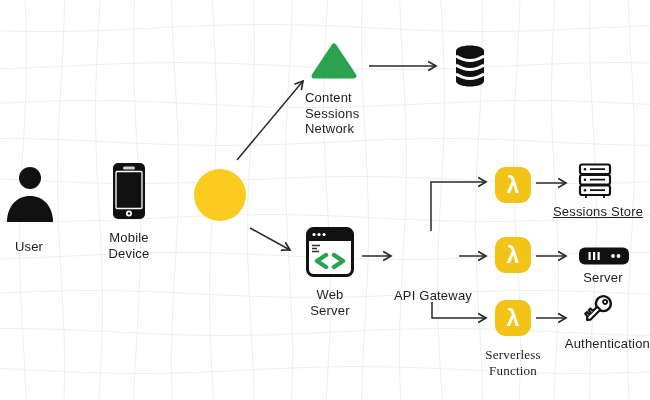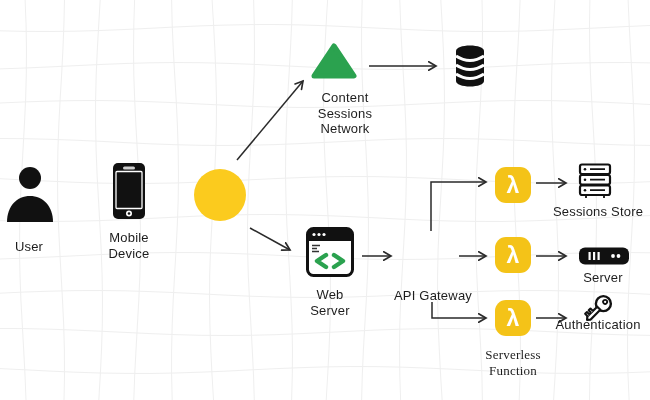--- a/index.html
+++ b/index.html
@@ -2,21 +2,21 @@
 <html style="--accent-yellow: #FBCB1E; --lambda-yellow: #F4C318; --accent-green: #2BA24F; --line: #2a2a2a; --grid: #efefef;"><head>
 <meta charset="utf-8">
 <style>
   html,body{margin:0;padding:0;background:#fff;}
   #stage{position:relative;width:650px;height:400px;background:#fff;overflow:hidden;
          font-family:"Liberation Sans",sans-serif;color:#1d1d1d;}
   #gridsvg,#edgesvg{position:absolute;left:0;top:0;width:650px;height:400px;}
   .node{position:absolute;}
   .lbl{position:absolute;font-size:13px;line-height:15.5px;letter-spacing:.2px;
        text-align:center;color:#1d1d1d;white-space:nowrap;}
-  .lbl.left{text-align:center;}
+  .lbl.left{text-align:left;}
   .dns-circle{width:52px;height:52px;border-radius:50%;background:var(--accent-yellow);}
   .lambda{width:36px;height:36px;border-radius:11px;background:var(--lambda-yellow);
           display:flex;align-items:center;justify-content:center;
           color:#fff;font-size:23px;font-weight:bold;line-height:1;}
   .fi-green{fill:var(--accent-green);stroke:var(--accent-green);}
   .st-green{stroke:var(--accent-green);}
   .edge{stroke:#2a2a2a;stroke-width:1.5;fill:none;}
 </style>
 </head>
 <body>
@@ -177,21 +177,21 @@
         <circle cx="7" cy="6.2" r="1.3"></circle>
           <circle cx="7" cy="16.7" r="1.3"></circle>
           <circle cx="7" cy="27.2" r="1.3"></circle>
       </g>
       <g stroke="#111" stroke-width="1.8">
         <path d="M12,6.2 H27 M12,16.7 H27 M12,27.2 H27"></path>
         <path d="M8,32 v3 M26,32 v3"></path>
       </g>
     </svg>
   </div>
-  <div class="lbl" style="left:546px;top:204px;width:104px;">
+  <div class="lbl" style="left:546px;top:204px;width:104px;text-decoration:underline;">
     <span>Sessions Store</span>
   </div>
 
   <div class="node" style="left:578px;top:246px;">
     <svg width="52" height="20" viewBox="0 0 52 20">
       <rect x="1" y="1.5" width="50" height="17" rx="6" fill="#111"></rect>
       <rect x="10.5" y="6" width="2.2" height="8" fill="#fff"></rect>
       <rect x="15" y="6" width="2.2" height="8" fill="#fff"></rect>
       <rect x="19.5" y="6" width="2.2" height="8" fill="#fff"></rect>
       <circle cx="35" cy="10" r="1.9" fill="#fff"></circle>
@@ -205,17 +205,17 @@
   <div class="node" style="left:577px;top:292px;">
     <svg width="40" height="40" viewBox="0 0 40 40">
       <g transform="rotate(45 20 18)">
         <circle cx="20" cy="9" r="7.5" fill="#fff" stroke="#111" stroke-width="2.4"></circle>
         <circle cx="20" cy="6.5" r="2" fill="#fff" stroke="#111" stroke-width="1.8"></circle>
         <path d="M17.8,15.5 h4.4 v14 l-2.2,2.5 l-2.2,-2.5 z" fill="#fff" stroke="#111" stroke-width="2.2" stroke-linejoin="round"></path>
         <path d="M17.8,21.5 h-3.5 v2.6 h3.5 M17.8,26.5 h-3.5 v2.6 h3.5" fill="#fff" stroke="#111" stroke-width="2" stroke-linejoin="round"></path>
       </g>
     </svg>
   </div>
-  <div class="lbl" style="left:546px;top:317px;width:104px;">
+  <div class="lbl" style="left:546px;top:336px;width:104px;text-align:right;">
     <span>Authentication</span>
   </div>
 
 </div>
 
 </body></html>

